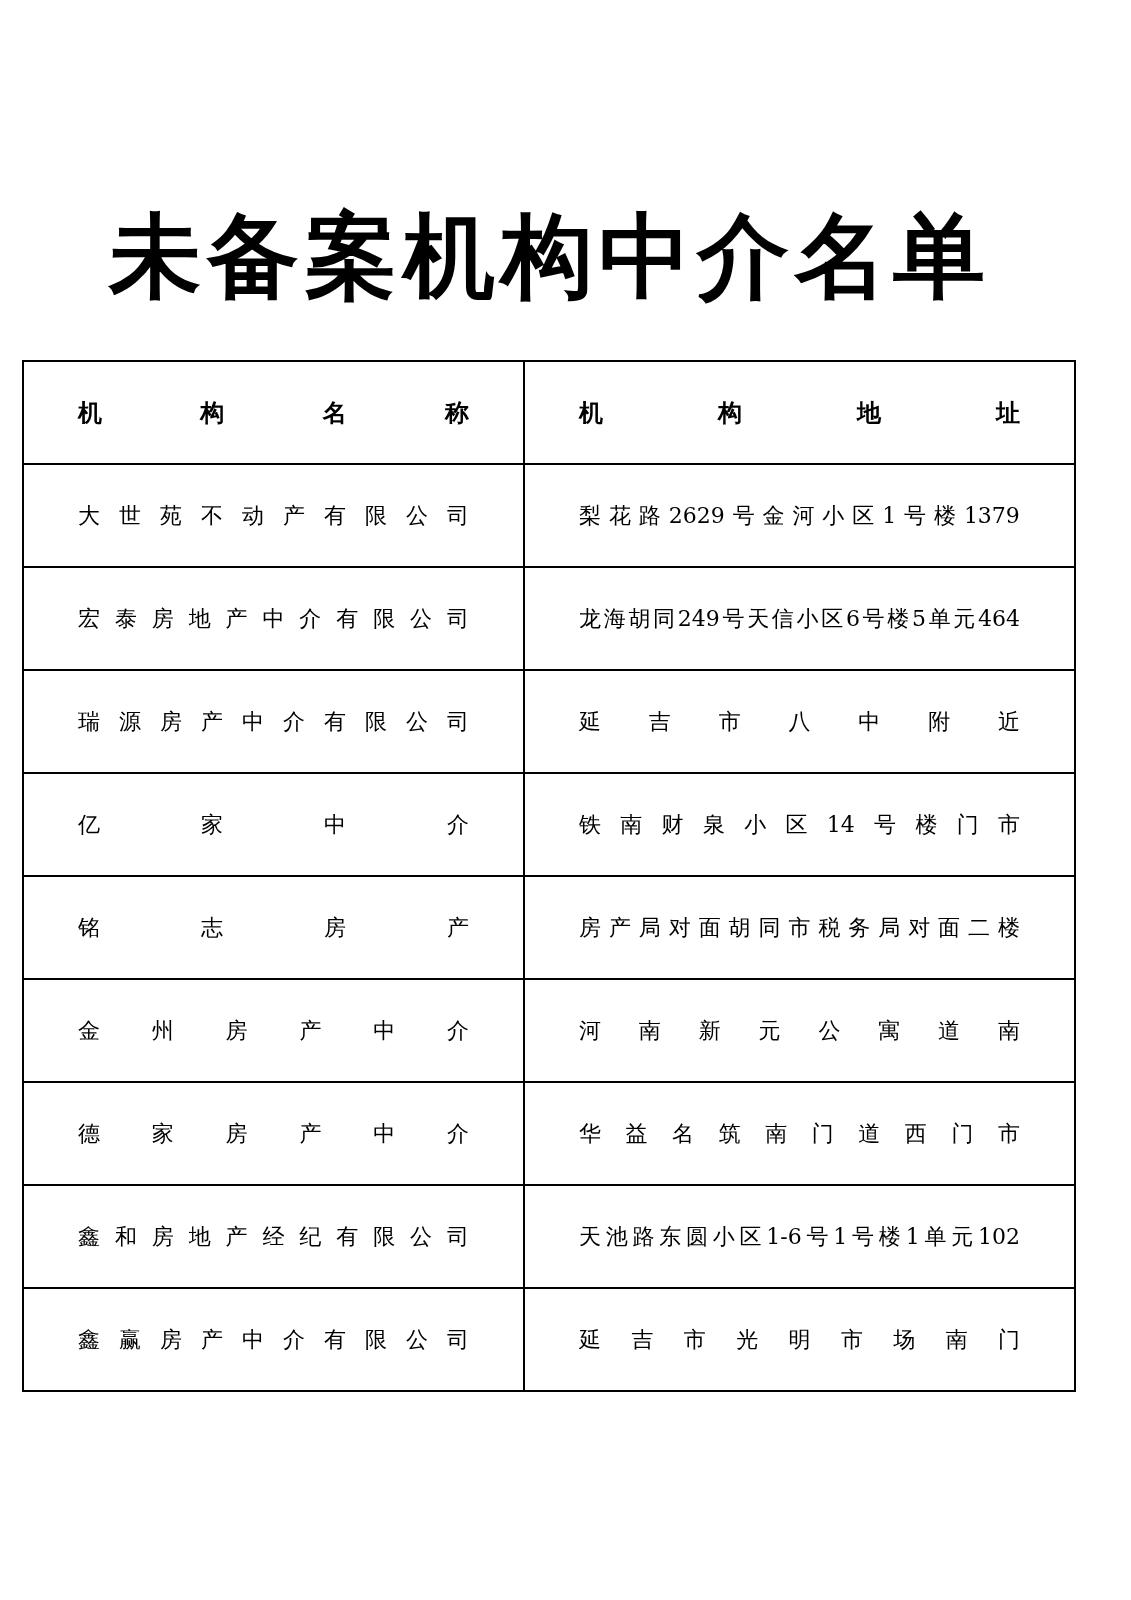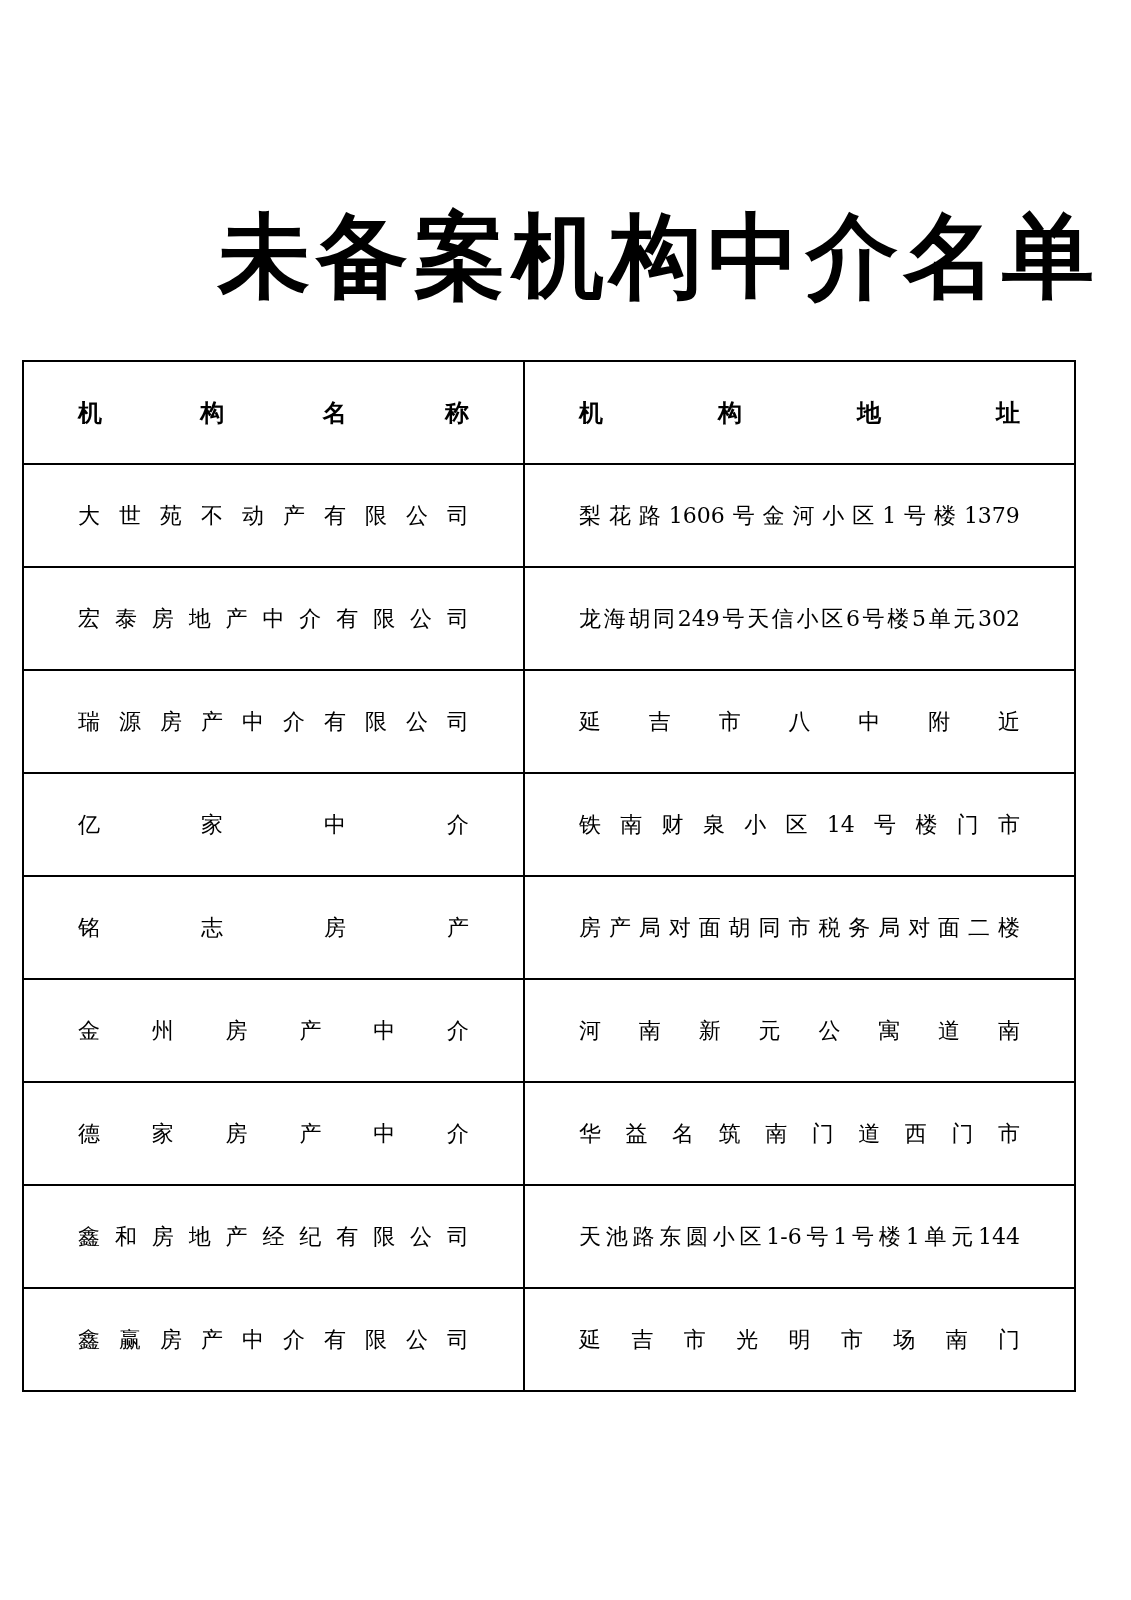--- a/index.html
+++ b/index.html
@@ -1,18 +1,18 @@
 <!DOCTYPE html>
 <html><head>
   <meta charset="utf-8">
   <style>
     html, body { margin: 0; padding: 0; background: #ffffff; }
     body { width: 1131px; height: 1600px; position: relative; overflow: hidden;
            font-family: "DejaVu Serif", "Liberation Serif", serif; color: #000; }
-    .title { position: absolute; top: 140px; left: 0; width: 1100px; text-align: right;
+    .title { position: absolute; top: 140px; left: 0; width: 1100px; text-align: center;
              font-family: "DejaVu Sans", "Liberation Sans", sans-serif; font-weight: bold;
              font-size: 92px; letter-spacing: 6px; line-height: 110px; }
     table.list { position: absolute; left: 22px; top: 360px; width: 1052px;
                  border-collapse: collapse; table-layout: fixed; }
     table.list td, table.list th { border: 2px solid #000; height: 101px; padding: 0;
                                    vertical-align: middle; }
     table.list col.c1 { width: 501px; }
     table.list col.c2 { width: 551px; }
     .cell { display: flex; justify-content: space-between; align-items: center;
             margin: 0 54px 0 54px; font-size: 22px; }
@@ -64,21 +64,21 @@
             <span>限</span>
             <span>公</span>
             <span>司</span>
           </div>
         </td>
         <td title="梨花路1606号金河小区1号楼1014">
           <div class="cell">
             <span>梨</span>
             <span>花</span>
             <span>路</span>
-            <span>1606</span>
+            <span>2629</span>
             <span>号</span>
             <span>金</span>
             <span>河</span>
             <span>小</span>
             <span>区</span>
             <span>1</span>
             <span>号</span>
             <span>楼</span>
             <span>1379</span>
           </div>
@@ -111,21 +111,21 @@
             <span>天</span>
             <span>信</span>
             <span>小</span>
             <span>区</span>
             <span>6</span>
             <span>号</span>
             <span>楼</span>
             <span>5</span>
             <span>单</span>
             <span>元</span>
-            <span>302</span>
+            <span>464</span>
           </div>
         </td>
       </tr>
       <tr>
         <td title="瑞源房产中介有限公司">
           <div class="cell">
             <span>瑞</span>
             <span>源</span>
             <span>房</span>
             <span>产</span>
@@ -279,21 +279,21 @@
             <span>小</span>
             <span>区</span>
             <span>1-6</span>
             <span>号</span>
             <span>1</span>
             <span>号</span>
             <span>楼</span>
             <span>1</span>
             <span>单</span>
             <span>元</span>
-            <span>144</span>
+            <span>102</span>
           </div>
         </td>
       </tr>
       <tr>
         <td title="鑫赢房产中介有限公司">
           <div class="cell">
             <span>鑫</span>
             <span>赢</span>
             <span>房</span>
             <span>产</span>

